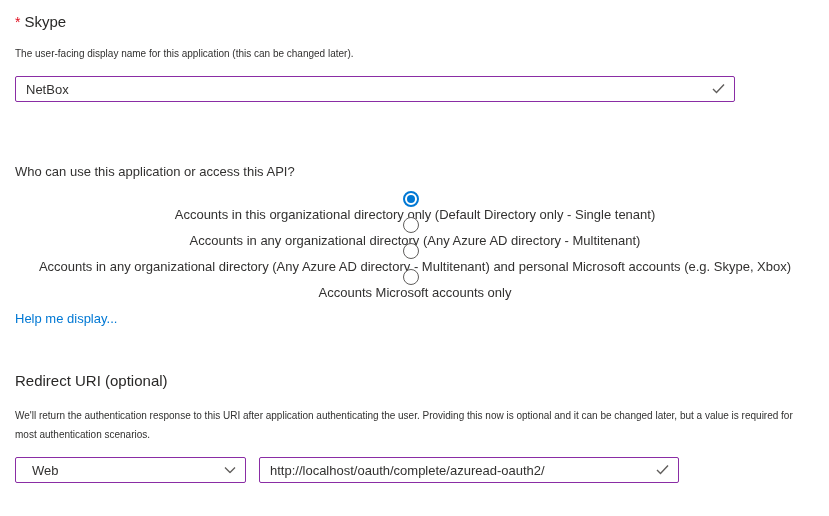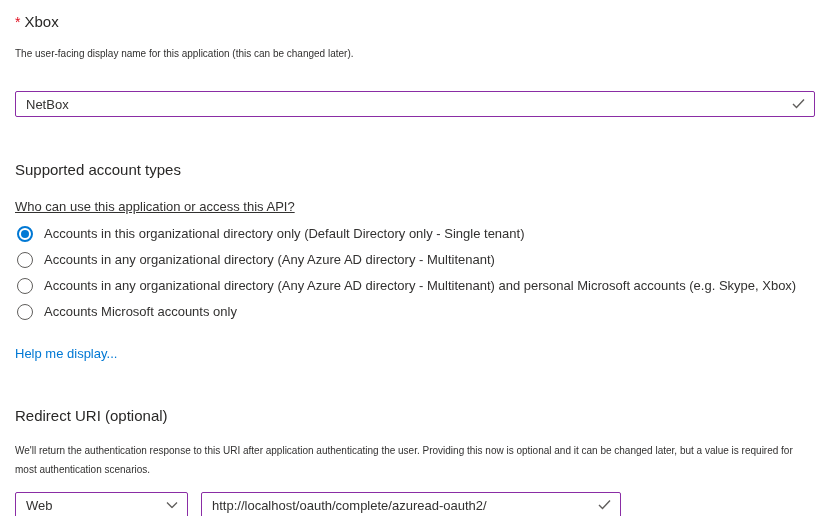--- a/index.html
+++ b/index.html
@@ -54,33 +54,34 @@
   .field-icon-right {
     position: absolute;
     right: 9px;
     top: 50%;
     transform: translateY(-50%);
     display: flex;
     align-items: center;
     color: #605e5c;
   }
 
-  .name-input-wrap { margin-top: 28px; width: 800px; }
+  .name-input-wrap { margin-top: 13px; width: 720px; }
 
   .spacer-lg { height: 43px; }
 
-  .question { margin-top: 18px; font-size: 13px; color: #323130; line-height: 17px; text-decoration: underline; }
+  .question { margin-top: 18px; font-size: 13px; color: #323130; line-height: 17px; }
 
   .radio-list { margin-top: 11px; }
   .radio-row {
     display: flex;
     align-items: center;
     height: 16px;
     margin-bottom: 10px;
     cursor: pointer;
+    flex-direction: column;
   }
   .radio-circle {
     width: 16px; height: 16px;
     border: 1px solid #605e5c;
     border-radius: 50%;
     margin: 0 11px 0 2px;
     flex: 0 0 16px;
     position: relative;
     background: #fff;
   }
@@ -105,55 +106,55 @@
     color: #0078d4;
     text-decoration: none;
     cursor: pointer;
   }
 
   .redirect-title { margin-top: 44px; }
   .redirect-desc { margin-top: 15px; width: 800px; }
 
   .uri-row { margin-top: 13px; display: flex; align-items: center; }
   .platform-select {
-    width: 173px;
+    width: 231px;
     cursor: pointer;
+    padding-left: 6px;
   }
   .platform-select .select-text {
     font-size: 13px;
     color: #323130;
     padding-left: 10px;
   }
   .uri-input-wrap { width: 420px; margin-left: 13px; justify-content: center; }
 
   svg { display: block; }
 </style>
 </head>
 <body>
 
 <div class="page">
 
   
   <div class="section-title">
-    <span class="required-marker">*</span><span>Xbox</span>
+    <span class="required-marker">*</span><span>Skype</span>
   </div>
   <div class="desc">The user-facing display name for this application (this can be changed later).</div>
   <div class="field-box name-input-wrap">
     <input type="text" value="NetBox" style="">
     <span class="field-icon-right">
       <svg width="13" height="11" viewBox="0 0 13 11" fill="none">
         <path d="M1 5.5 L4.5 9 L12 1" stroke="#605e5c" stroke-width="1.4" fill="none"></path>
       </svg>
     </span>
   </div>
 
   <div class="spacer-lg"></div>
 
   
-  <div class="section-title">Supported account types</div>
   <div class="question">Who can use this application or access this API?</div>
 
   <div class="radio-list">
     <div class="radio-row selected">
       <span class="radio-circle"></span>
       <span class="radio-label">Accounts in this organizational directory only (Default Directory only - Single tenant)</span>
     </div>
     <div class="radio-row">
       <span class="radio-circle"></span>
       <span class="radio-label">Accounts in any organizational directory (Any Azure AD directory - Multitenant)</span>

